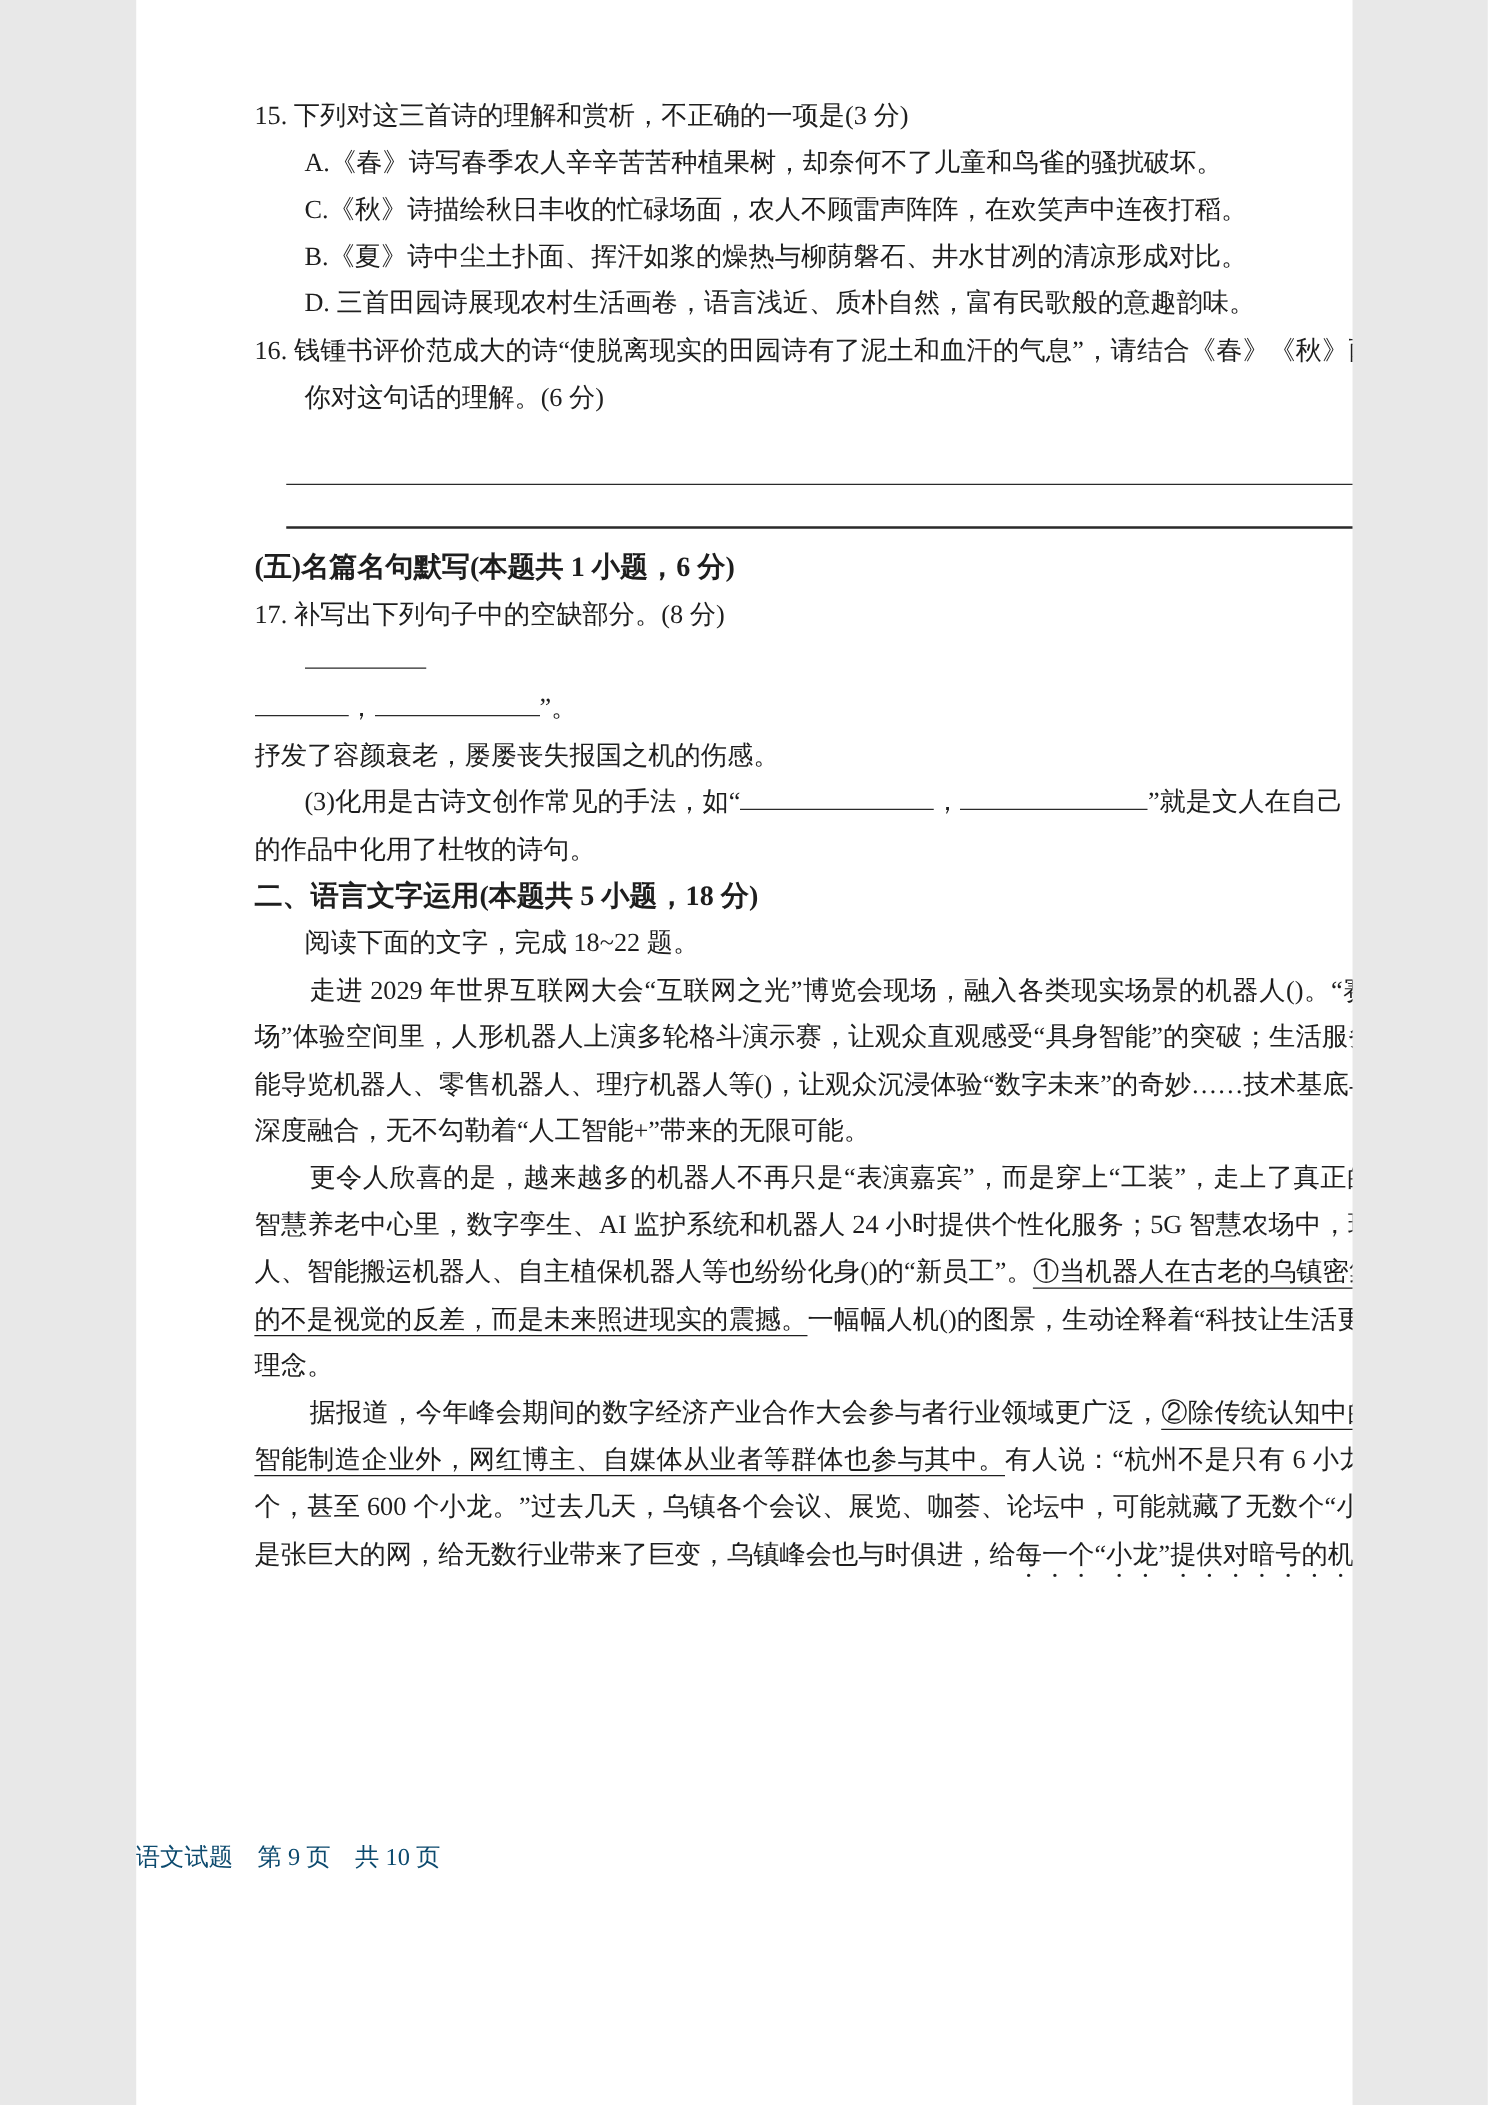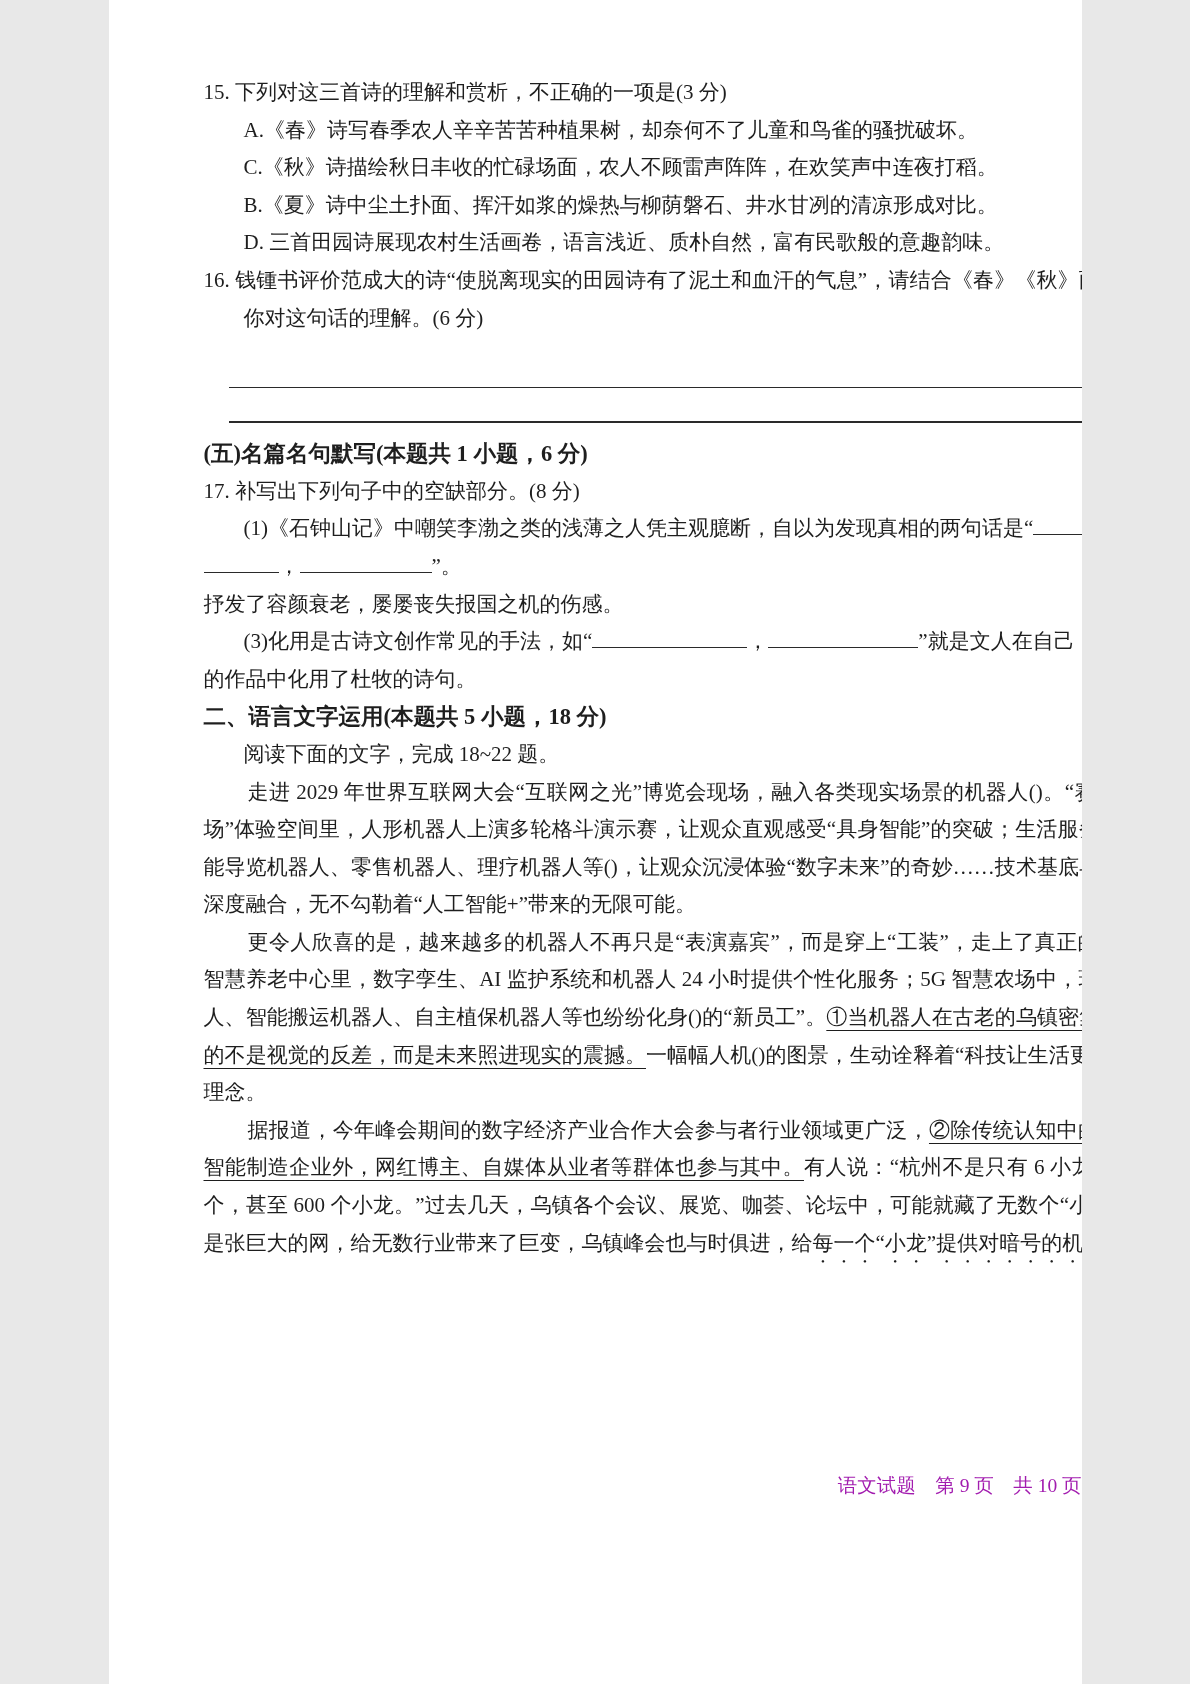--- a/index.html
+++ b/index.html
@@ -54,23 +54,23 @@
   .emph{
     -webkit-text-emphasis:filled dot #1e1e1e;
     -webkit-text-emphasis-position:under right;
     text-emphasis:filled dot #1e1e1e;
     text-emphasis-position:under right;
   }
   .footer{
     position:absolute;
     top:1472px;left:0;
     width:100%;
-    text-align:right;
+    text-align:left;
     font-size:19.5px;
-    color:#a21caf;
+    color:#0c4a6e;
   }
 </style>
 </head>
 <body>
 
 <div class="page">
   <div class="content">
 
     <div class="hang">15. 下列对这三首诗的理解和赏析，不正确的一项是(3 分)</div>
     <div class="opt">A.《春》诗写春季农人辛辛苦苦种植果树，却奈何不了儿童和鸟雀的骚扰破坏。</div>
@@ -81,21 +81,21 @@
     <div class="hang">16. 钱锺书评价范成大的诗“使脱离现实的田园诗有了泥土和血汗的气息”，请结合《春》《秋》两首诗，谈谈你对这句话的理解。(6 分)</div>
 
     <div class="answer-line first"></div>
     <div class="answer-line second"></div>
 
     <div class="sec-title after-lines">(五)名篇名句默写(本题共 1 小题，6 分)</div>
 
     <div>17. 补写出下列句子中的空缺部分。(8 分)</div>
 
     <div class="ind40">
-      <span>(1)《石钟山记》中嘲笑李渤之类的浅薄之人凭主观臆断，自以为发现真相的两句话是“</span><span class="blank w97"></span>
+      <span class="blank w97"></span>
     </div>
     <div>
       <span class="blank w75"></span><span>，</span><span class="blank w132"></span><span>”。</span>
     </div>
 
     <div>抒发了容颜衰老，屡屡丧失报国之机的伤感。</div>
 
     <div class="ind40">
       <span>(3)化用是古诗文创作常见的手法，如“</span><span class="blank w155"></span><span>，</span><span class="blank w150"></span><span>”就是文人在自己</span>
     </div>

